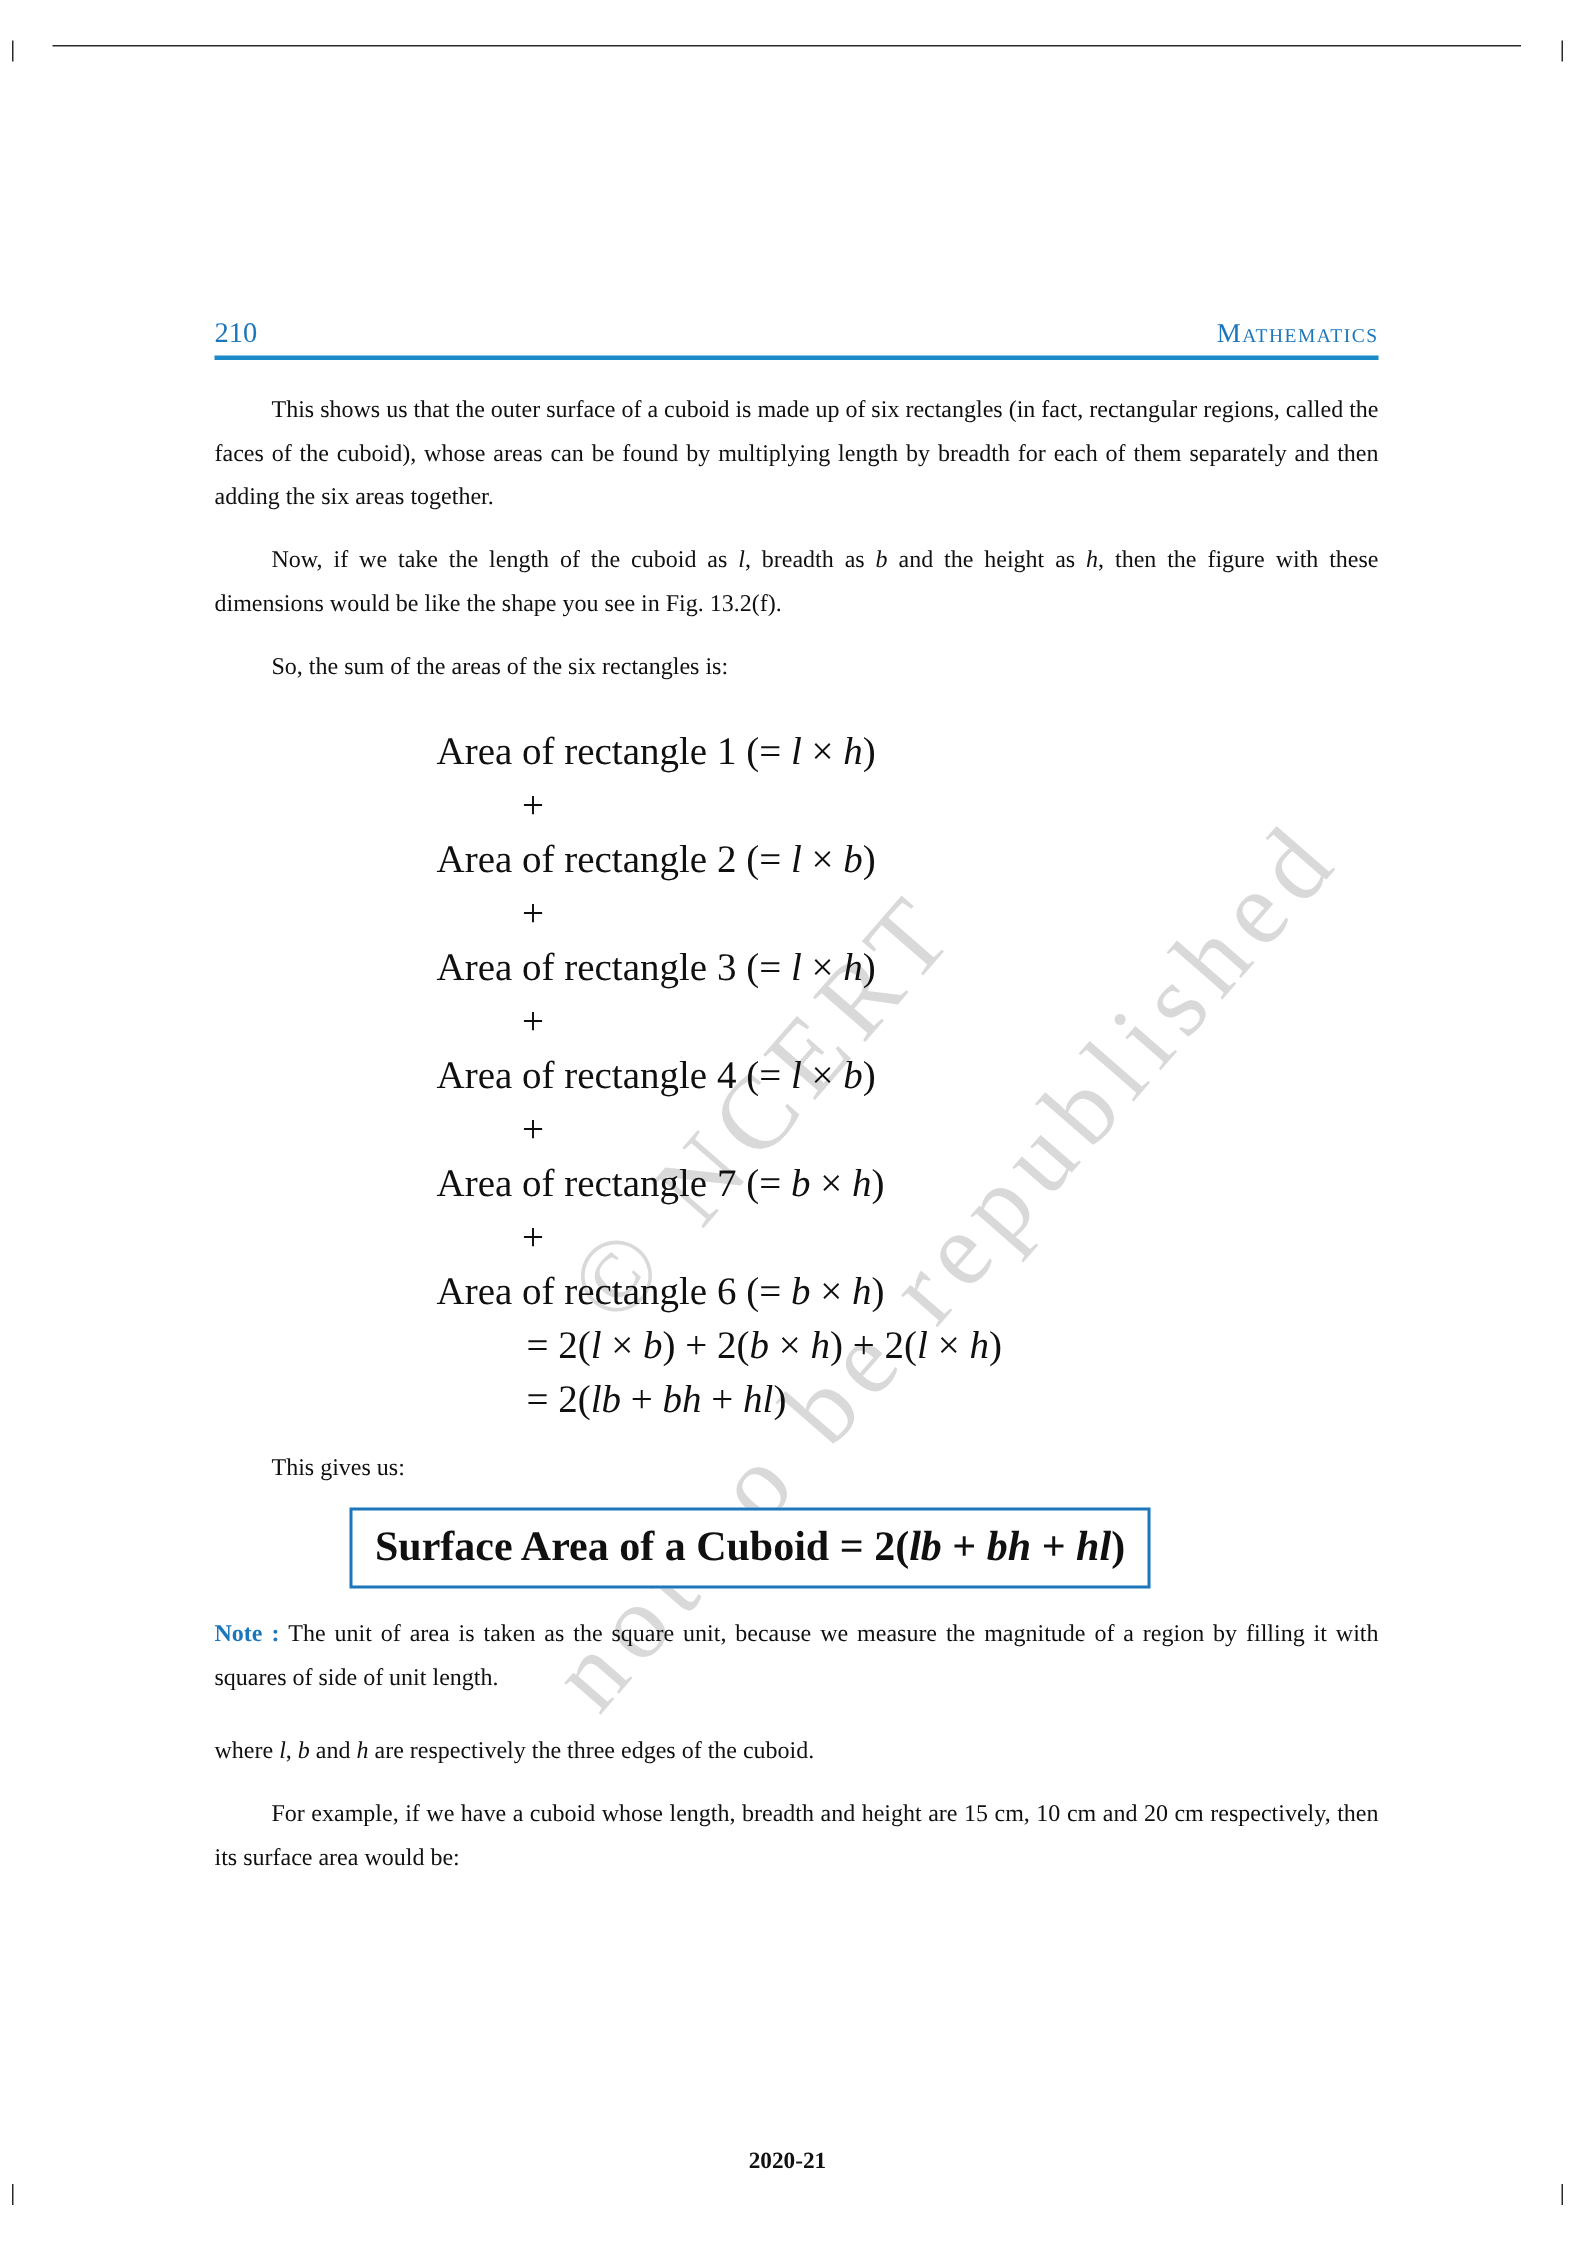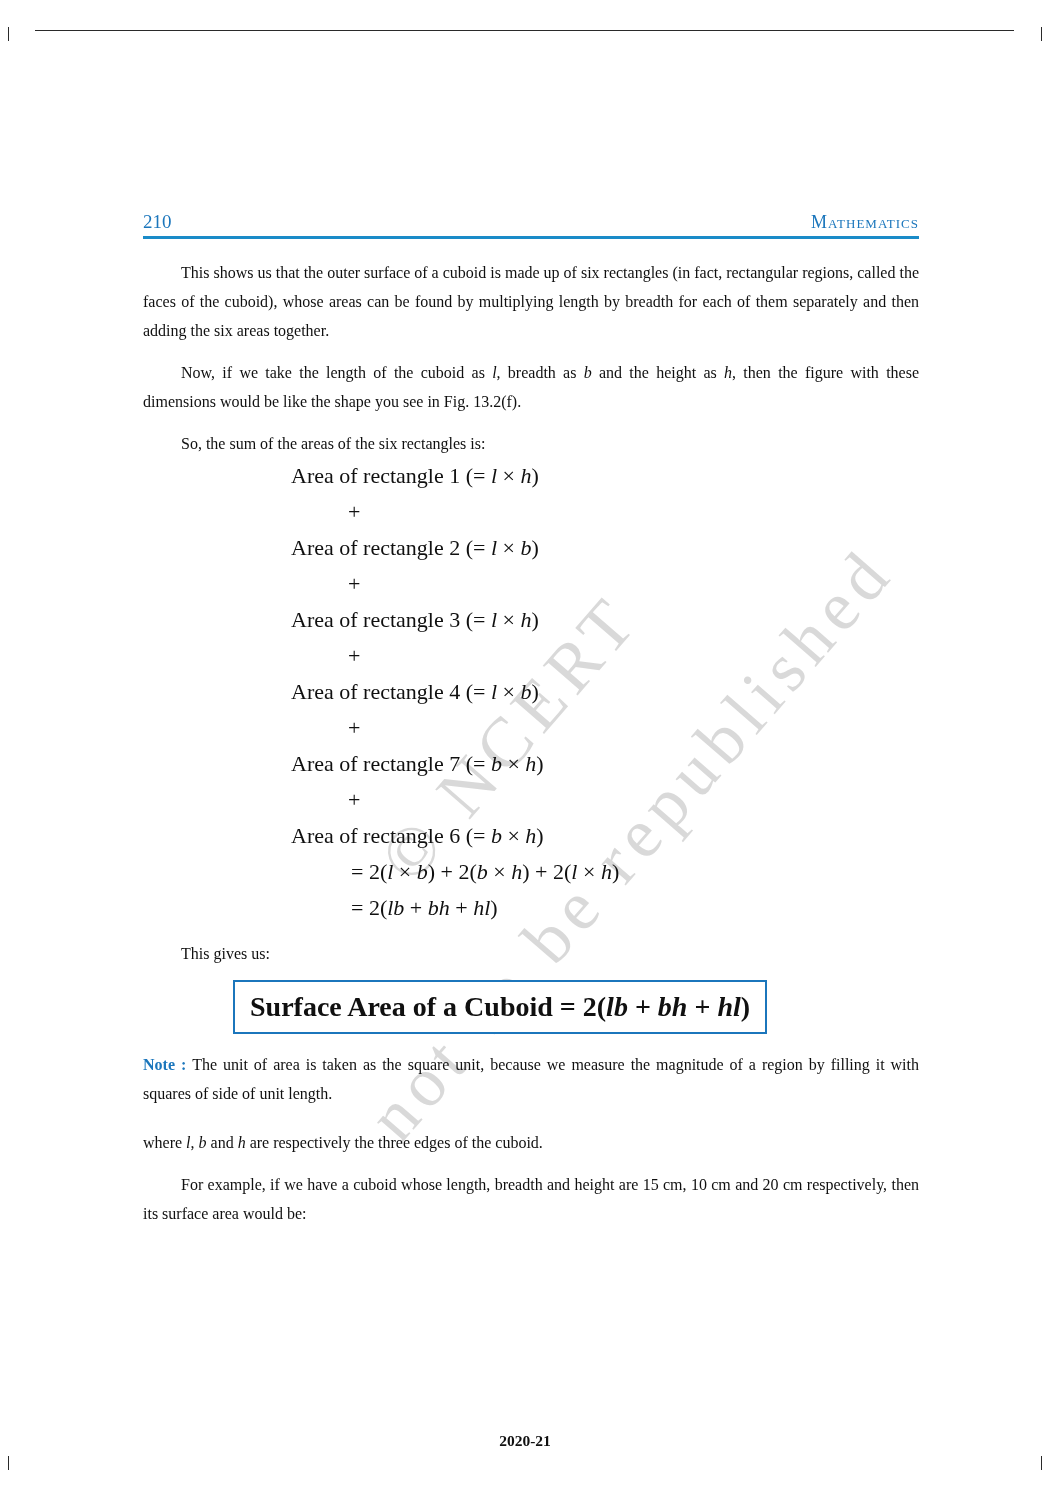--- a/index.html
+++ b/index.html
@@ -25,21 +25,21 @@
 
   .header-row { display:flex; justify-content:space-between; align-items:baseline; color:#1b76bc; }
   .page-num  { font-size:19px; }
   .doc-title { font-size:18px; font-variant:small-caps; letter-spacing:1px;margin-top:28px; }
   .rule { margin-top:3px; height:3px; background:#1a8bc8; }
 
   .para { font-size:16px; line-height:29px; text-align:justify; margin:13px 0 0 0; }
   .para.p1 { margin-top:19px; }
   .indent { text-indent:38px; }
 
-  .sum-block { margin-top:0; font-size:22px; }
+  .sum-block { margin-top:24px; font-size:26px; }
   .mline  { height:36px; line-height:36px; }
   .area   { padding-left:148px; }
   .plus   { padding-left:205px; }
   .result { padding-left:208px; }
 
   .formula-box {
     margin:12px 0 0 90px; width:fit-content;
     border:2px solid #1b76bc; padding:9px 15px;
     font-size:28px; background:#fff;
   }

